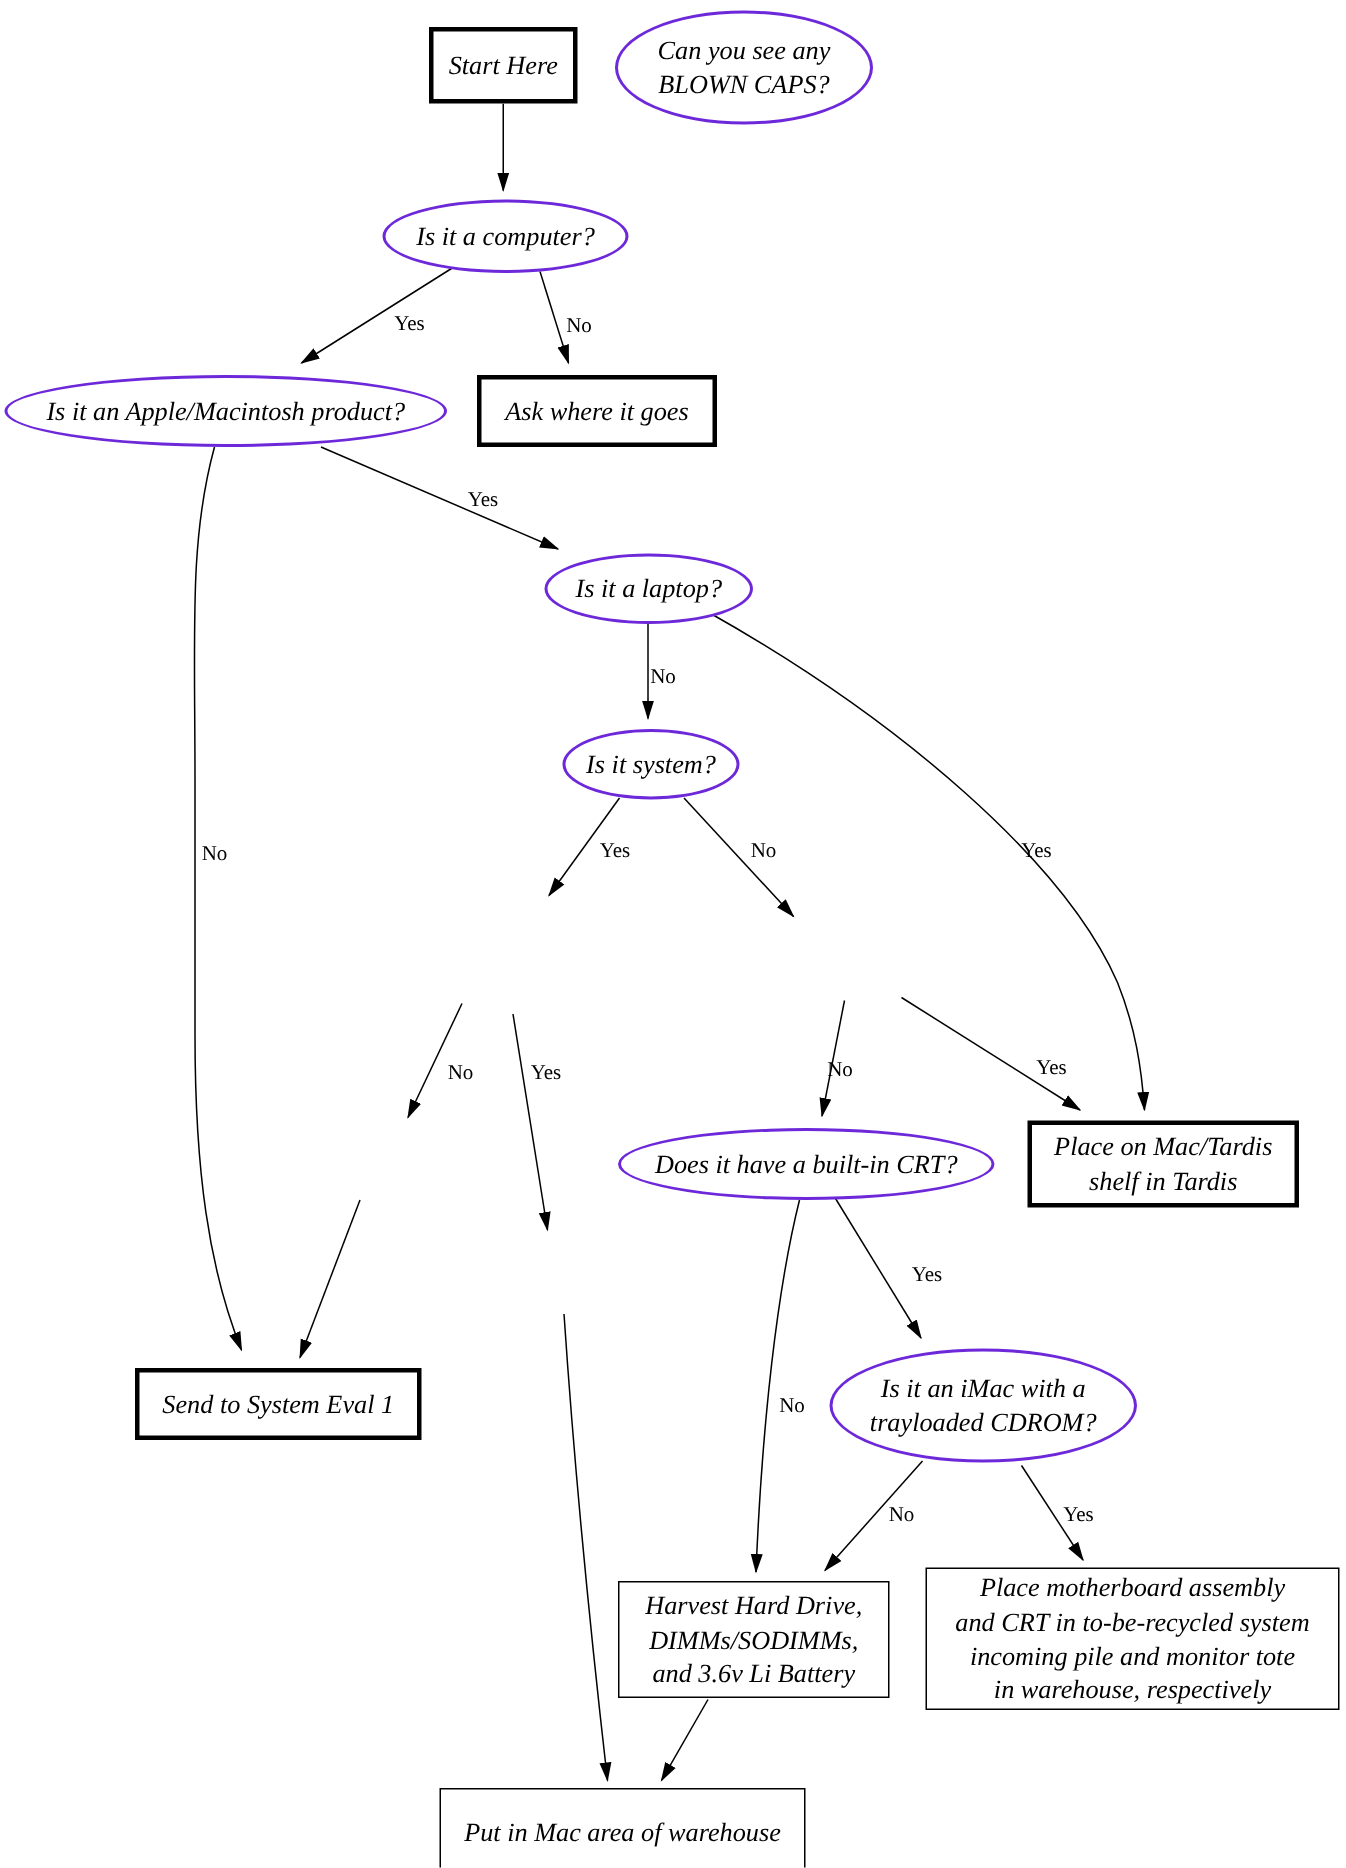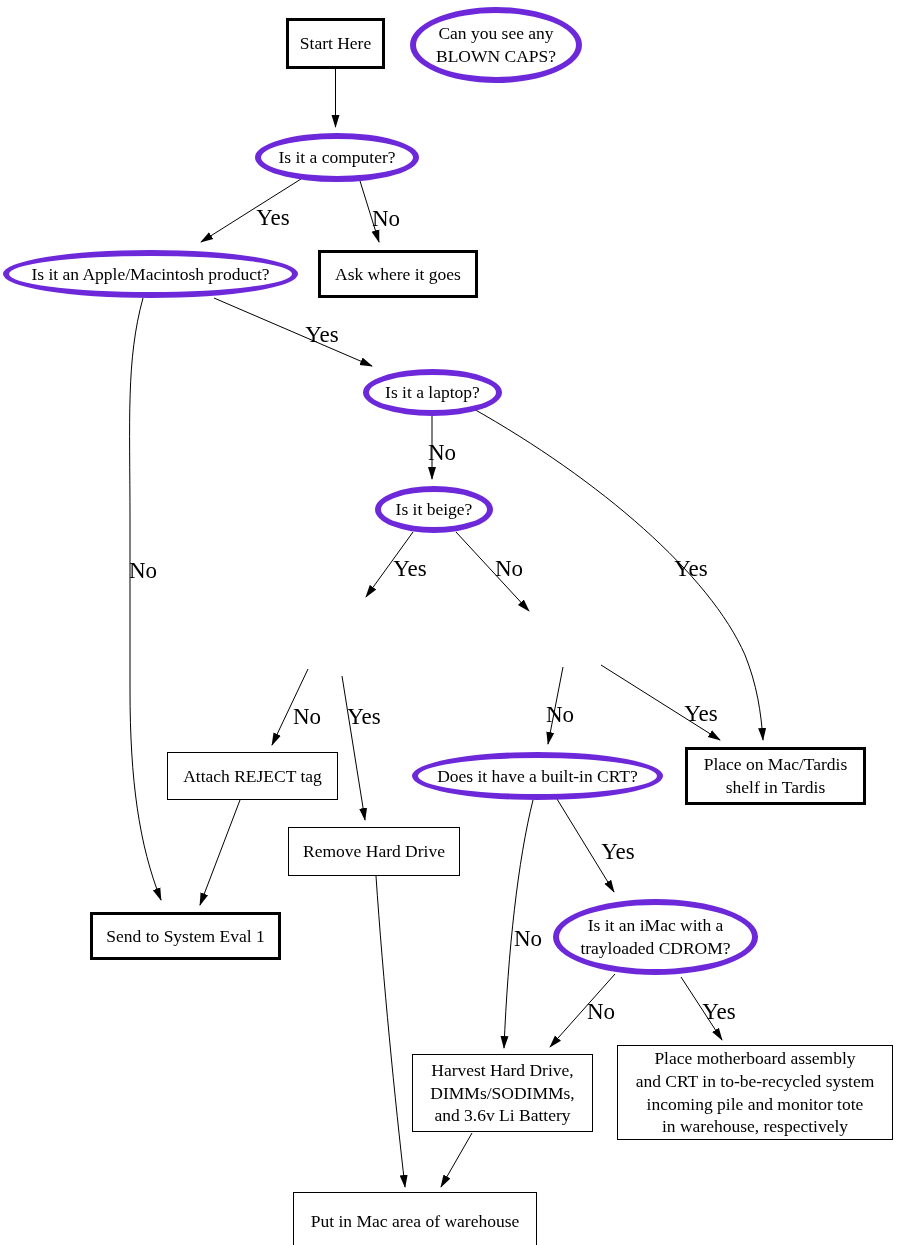--- a/index.html
+++ b/index.html
@@ -4,28 +4,28 @@
 <style>
   html,body { margin:0; padding:0; background:#ffffff; }
   #canvas {
     position:relative; width:897px; height:1245px; background:#ffffff;
     font-family:"Liberation Serif", serif; color:#000;
   }
   .node {
     position:absolute; box-sizing:border-box;
     display:flex; align-items:center; justify-content:center;
     text-align:center; white-space:pre-line;
-    font-size:17.5px; line-height:1.3; color:#000; background:#fff;
+    font-size:17.5px; line-height:1.3; color:#000; background:#fff;font-style:italic;
   }
   .rect { border:1px solid #000; }
   .rect.bold { border-width:3px; }
-  .ellipse { border:6px solid #6d28d9; border-radius:50%; }
+  .ellipse { border:2px solid #6d28d9; border-radius:50%; }
   .elabel {
     position:absolute; transform:translate(-50%,-50%);
-    font-size:23px; line-height:1; white-space:nowrap; color:#000;
+    font-size:14px; line-height:1; white-space:nowrap; color:#000;
     background:transparent;
   }
   svg.edges { position:absolute; left:0; top:0; width:897px; height:1245px; }
   svg.edges path.edge { fill:none; stroke:#000; stroke-width:1; }
 </style>
 </head>
 <body>
 
 <div id="canvas">
 
@@ -57,23 +57,21 @@
     <path class="edge" marker-end="url(#arrow)" d="M472,1133 L441,1187"></path>
   </svg>
 
   <div class="node rect bold" style="left:286px;top:18px;width:99px;height:51px">Start Here</div>
   <div class="node ellipse" style="left:410px;top:7px;width:172px;height:76px">Can you see any
 BLOWN CAPS?</div>
   <div class="node ellipse" style="left:255px;top:133px;width:164px;height:49px">Is it a computer?</div>
   <div class="node ellipse" style="left:3px;top:250px;width:295px;height:48px">Is it an Apple/Macintosh product?</div>
   <div class="node rect bold" style="left:318px;top:250px;width:160px;height:48px">Ask where it goes</div>
   <div class="node ellipse" style="left:363px;top:369px;width:139px;height:47px">Is it a laptop?</div>
-  <div class="node ellipse" style="left:375px;top:486px;width:118px;height:47px">Is it beige?</div>
-  <div class="node rect" style="left:167px;top:752px;width:171px;height:48px">Attach REJECT tag</div>
-  <div class="node rect" style="left:288px;top:827px;width:172px;height:49px">Remove Hard Drive</div>
+  <div class="node ellipse" style="left:375px;top:486px;width:118px;height:47px">Is it system?</div>
   <div class="node ellipse" style="left:412px;top:752px;width:251px;height:48px">Does it have a built-in CRT?</div>
   <div class="node rect bold" style="left:685px;top:747px;width:181px;height:58px">Place on Mac/Tardis
 shelf in Tardis</div>
   <div class="node rect bold" style="left:90px;top:912px;width:191px;height:48px">Send to System Eval 1</div>
   <div class="node ellipse" style="left:553px;top:899px;width:205px;height:76px">Is it an iMac with a
 trayloaded CDROM?</div>
   <div class="node rect" style="left:412px;top:1054px;width:181px;height:78px">Harvest Hard Drive,
 DIMMs/SODIMMs,
 and 3.6v Li Battery</div>
   <div class="node rect" style="left:617px;top:1045px;width:276px;height:95px">Place motherboard assembly

